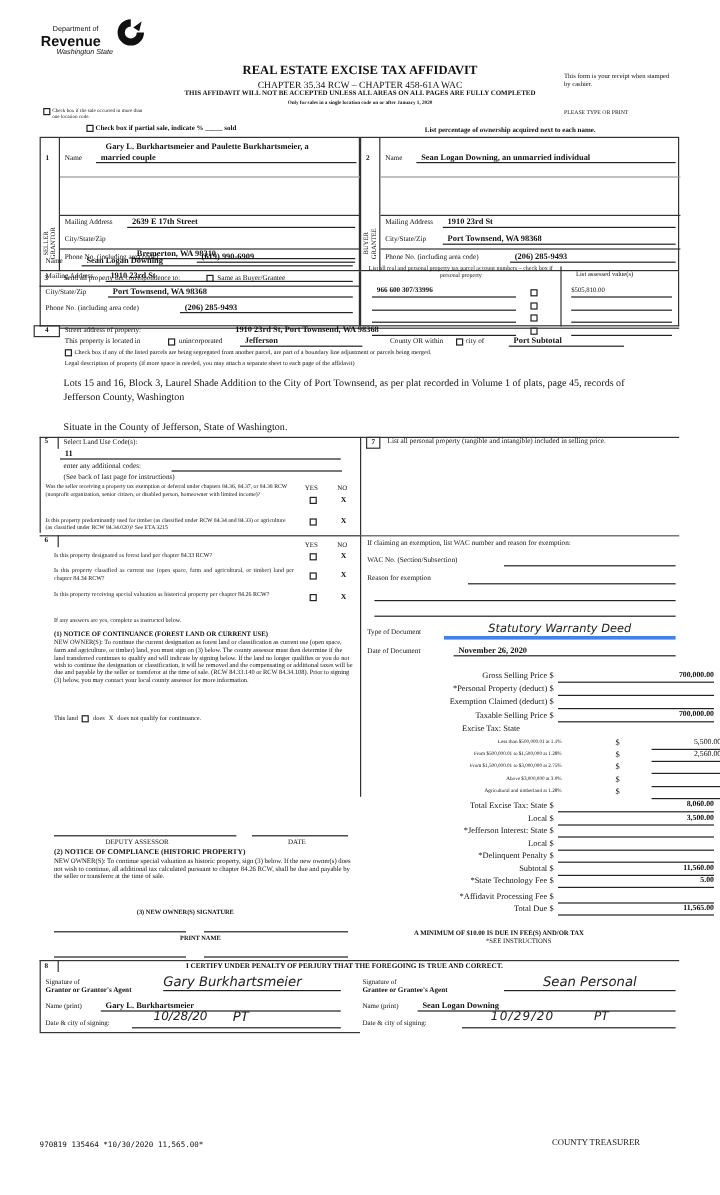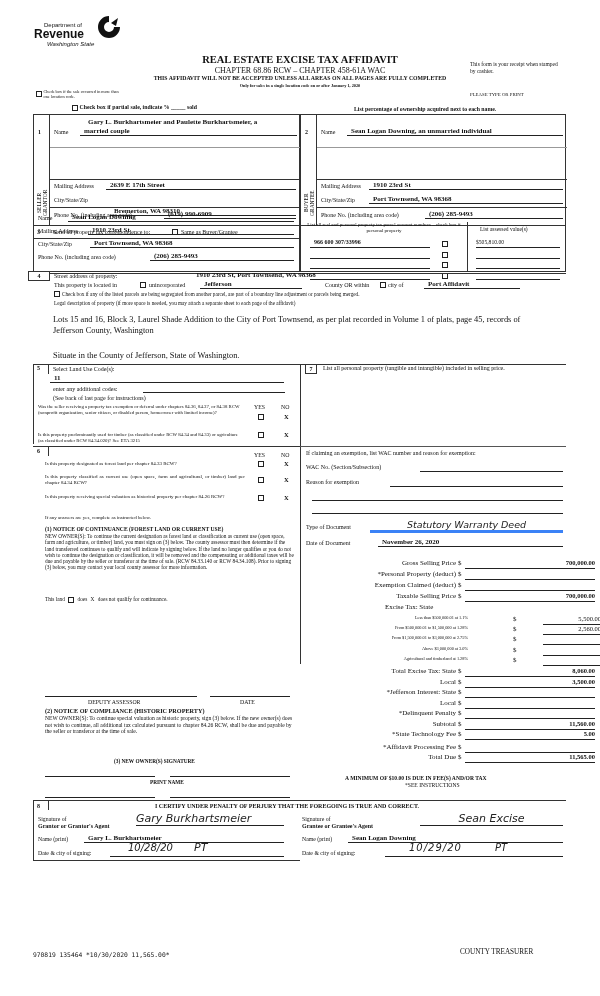--- a/index.html
+++ b/index.html
@@ -29,21 +29,21 @@
   <div class="abs" style="left:10px;top:10px;font-family:'Liberation Sans',sans-serif;font-size:6px;">Department of</div>
   <div class="abs" style="left:0;top:15px;font-family:'Liberation Sans',sans-serif;font-size:12px;font-weight:bold;">Revenue</div>
   <div class="abs" style="left:13px;top:29px;font-family:'Liberation Sans',sans-serif;font-size:6px;font-style:italic;">Washington State</div>
   <svg class="abs" style="left:62px;top:2px;" width="26" height="26" viewBox="0 0 26 26">
     <path d="M13 2 A11 11 0 1 0 24 13 L18 13 A5 5 0 1 1 13 8 Z" fill="#111"></path>
     <path d="M15 9 L22 4 L20 12 Z" fill="#111"></path>
   </svg>
 </div>
 
 <div class="abs b" style="left:0;width:600px;top:54px;text-align:center;font-size:10.5px;">REAL ESTATE EXCISE TAX AFFIDAVIT</div>
-<div class="abs" style="left:0;width:600px;top:66px;text-align:center;font-size:8px;">CHAPTER 68.86 RCW – CHAPTER 458-61A WAC</div>
+<div class="abs" style="left:0;width:600px;top:66px;text-align:center;font-size:8px;">CHAPTER 35.34 RCW – CHAPTER 458-61A WAC</div>
 <div class="abs b" style="left:0;width:600px;top:75px;text-align:center;font-size:5.8px;">THIS AFFIDAVIT WILL NOT BE ACCEPTED UNLESS ALL AREAS ON ALL PAGES ARE FULLY COMPLETED</div>
 <div class="abs b" style="left:0;width:600px;top:83px;text-align:center;font-size:4.3px;">Only for sales in a single location code on or after January 1, 2020</div>
 <div class="abs" style="left:470px;top:61px;width:90px;font-size:5.5px;line-height:6.5px;">This form is your receipt when stamped by cashier.</div>
 <div class="abs" style="left:470px;top:92px;font-size:4.8px;">PLEASE TYPE OR PRINT</div>
 
 <div class="abs" style="left:36px;top:90px;">
   <span class="cb"></span>
   <span style="display:inline-block;width:80px;font-size:4.3px;line-height:4.5px;vertical-align:top;">Check box if the sale occurred in more than one location code.</span>
 </div>
 <div class="abs" style="left:72px;top:104px;">
@@ -130,21 +130,21 @@
 <div class="abs" style="left:50px;top:273px;width:516px;border-top:1px solid #333;"></div>
 <div class="abs lbl" style="left:54px;top:273px;">Street address of property:</div>
 <div class="abs val" style="left:192px;top:271px;width:180px;border:none;">1910 23rd St, Port Townsend, WA  98368</div>
 <div class="abs lbl" style="left:54px;top:282px;">This property is located in</div>
 <span class="abs cb" style="left:140px;top:282px;"></span>
 <div class="abs lbl" style="left:149px;top:282px;">unincorporated</div>
 <div class="abs val" style="left:200px;top:280px;width:102px;">Jefferson</div>
 <div class="abs lbl" style="left:325px;top:282px;">County OR  within</div>
 <span class="abs cb" style="left:380px;top:282px;"></span>
 <div class="abs lbl" style="left:388px;top:282px;">city of</div>
-<div class="abs val" style="left:424px;top:280px;width:96px;">Port Affidavit</div>
+<div class="abs val" style="left:424px;top:280px;width:96px;">Port Subtotal</div>
 <span class="abs cb" style="left:54px;top:291px;"></span>
 <div class="abs lbl" style="left:62px;top:291px;font-size:5.2px;">Check box if any of the listed parcels are being segregated from another parcel, are part of a boundary line adjustment or parcels being merged.</div>
 <div class="abs lbl" style="left:54px;top:300px;font-size:5.2px;">Legal description of property (if more space is needed, you may attach a separate sheet to each page of the affidavit)</div>
 <div class="abs" style="left:53px;top:314px;width:500px;font-size:8.4px;line-height:11px;">Lots 15 and 16, Block 3, Laurel Shade Addition to the City of Port Townsend, as per plat recorded in Volume 1 of plats, page 45, records of Jefferson County, Washington</div>
 <div class="abs" style="left:53px;top:351px;font-size:8.4px;">Situate in the County of Jefferson, State of Washington.</div>
 
 <div class="abs" style="left:33px;top:364px;width:533px;border-top:1px solid #333;"></div>
 <div class="abs" style="left:300px;top:364px;width:1px;height:300px;background:#333;"></div>
 <div class="abs" style="left:33px;top:364px;width:1px;height:80px;background:#333;"></div>
 <div class="abs b" style="left:37px;top:365px;">5</div>
@@ -325,21 +325,21 @@
 <div class="abs val" style="left:84px;top:834px;width:200px;">Gary L. Burkhartsmeier</div>
 <div class="abs" style="left:38px;top:850px;font-size:5.8px;">Date &amp; city of signing:</div>
 <div class="abs" style="left:110px;top:845px;width:174px;border-bottom:1px solid #222;height:12px;">
   <span class="abs hand" style="left:18px;top:-3px;font-size:10px;">10/28/20</span>
   <span class="abs hand" style="left:84px;top:-4px;font-size:11px;">PT</span>
 </div>
 <div class="abs" style="left:33px;top:860px;width:267px;border-top:1px solid #333;"></div>
 
 <div class="abs" style="left:302px;top:816px;font-size:5.8px;">Signature of</div>
 <div class="abs b" style="left:302px;top:823px;font-size:6px;">Grantee or Grantee's Agent</div>
-<div class="abs hand" style="left:420px;top:812px;width:143px;font-size:11px;text-align:center;border-bottom:1px solid #222;">Sean Excise</div>
+<div class="abs hand" style="left:420px;top:812px;width:143px;font-size:11px;text-align:center;border-bottom:1px solid #222;">Sean Personal</div>
 <div class="abs" style="left:302px;top:836px;font-size:5.8px;">Name (print)</div>
 <div class="abs val" style="left:348px;top:834px;width:215px;">Sean Logan Downing</div>
 <div class="abs" style="left:302px;top:850px;font-size:5.8px;">Date &amp; city of signing:</div>
 <div class="abs" style="left:385px;top:845px;width:178px;border-bottom:1px solid #222;height:12px;">
   <span class="abs hand" style="left:24px;top:-3px;font-size:10px;letter-spacing:1px;">10/29/20</span>
   <span class="abs hand" style="left:110px;top:-3px;font-size:10px;">PT</span>
 </div>
 
 <div class="abs" style="left:33px;top:951px;font-family:'DejaVu Sans Mono',monospace;font-size:6.3px;">970819 135464 *10/30/2020 11,565.00*</div>
 <div class="abs" style="left:460px;top:948px;font-size:7.2px;">COUNTY TREASURER</div>

